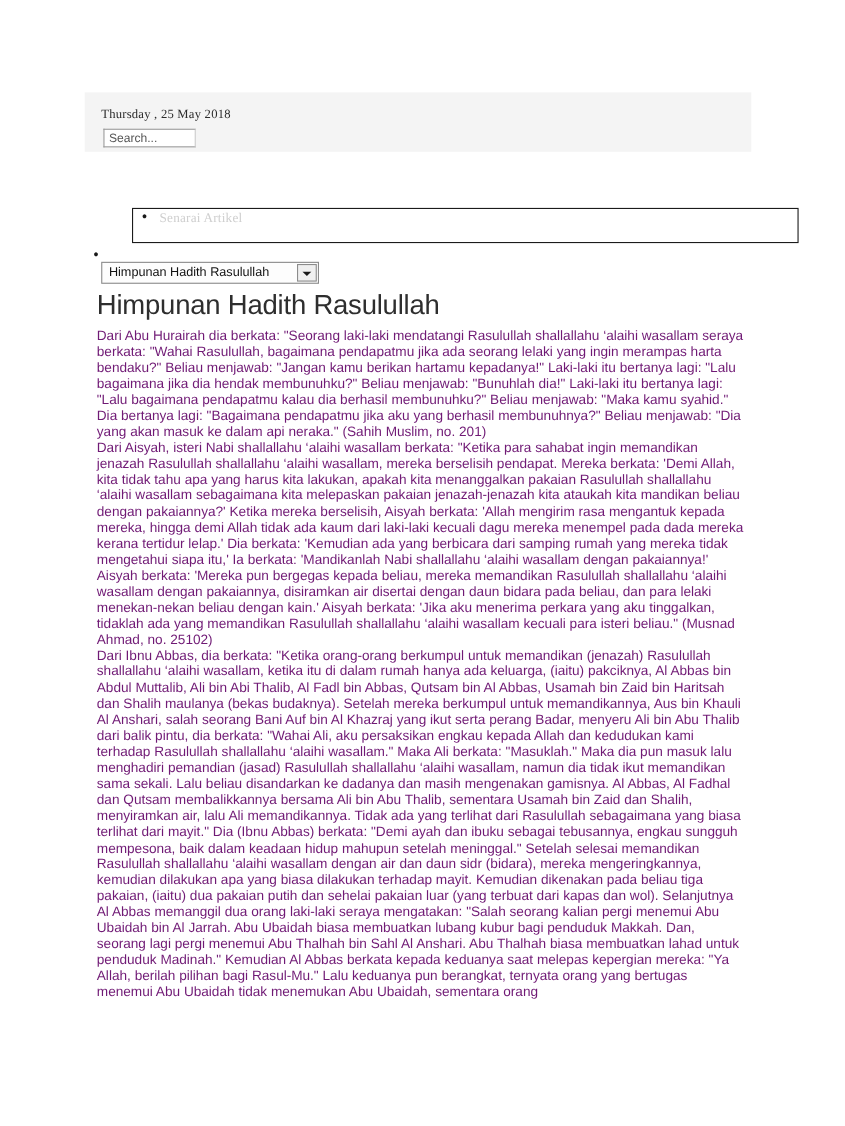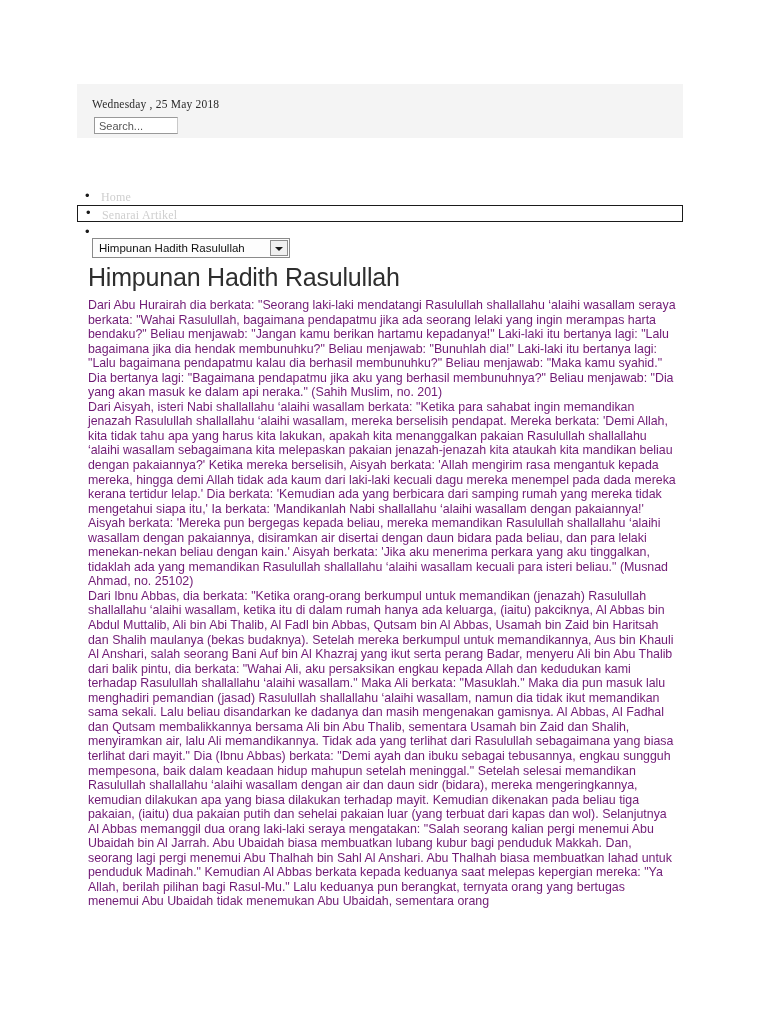--- a/index.html
+++ b/index.html
@@ -109,23 +109,24 @@
   .nav-link {
     font-family: "Liberation Serif", serif;
     font-size: 12px;
     color: #cfcfcf;
     text-decoration: none;
     letter-spacing: 0.2px;
   }
   .nav li.boxed {
     border: 1px solid #1b1b1b;
     box-sizing: border-box;
-    height: 17px;
+    height: 32px;
     width: 606px;
     margin-top: 1px;
+    margin-left: 43px;
   }
   .nav li.boxed::before { top: -1px; }
   .nav li.empty { height: 14px; margin-top: 2px; }
 
   
   .select-row {
     position: absolute;
     left: 78px;
     top: 238px;
     width: 606px;
@@ -196,30 +197,27 @@
     letter-spacing: -0.02px;
     word-spacing: 0.1px;
   }
 </style>
 </head>
 <body>
 
 <div class="page">
 
   <div class="topbar">
-    <div class="topdate">Wednesday , 25 May 2018</div>
+    <div class="topdate">Thursday , 25 May 2018</div>
     <input class="searchbox" type="text" placeholder="Search..." style="">
   </div>
 
 
   <nav class="nav">
     <ul>
-      <li>
-        <a class="nav-link" href="#">Home</a>
-      </li>
       <li class="boxed">
         <a class="nav-link" href="#">Senarai Artikel</a>
       </li>
       <li class="empty">
         <a class="nav-link" href="#"></a>
       </li>
     </ul>
   </nav>
 
   <div class="select-row">

